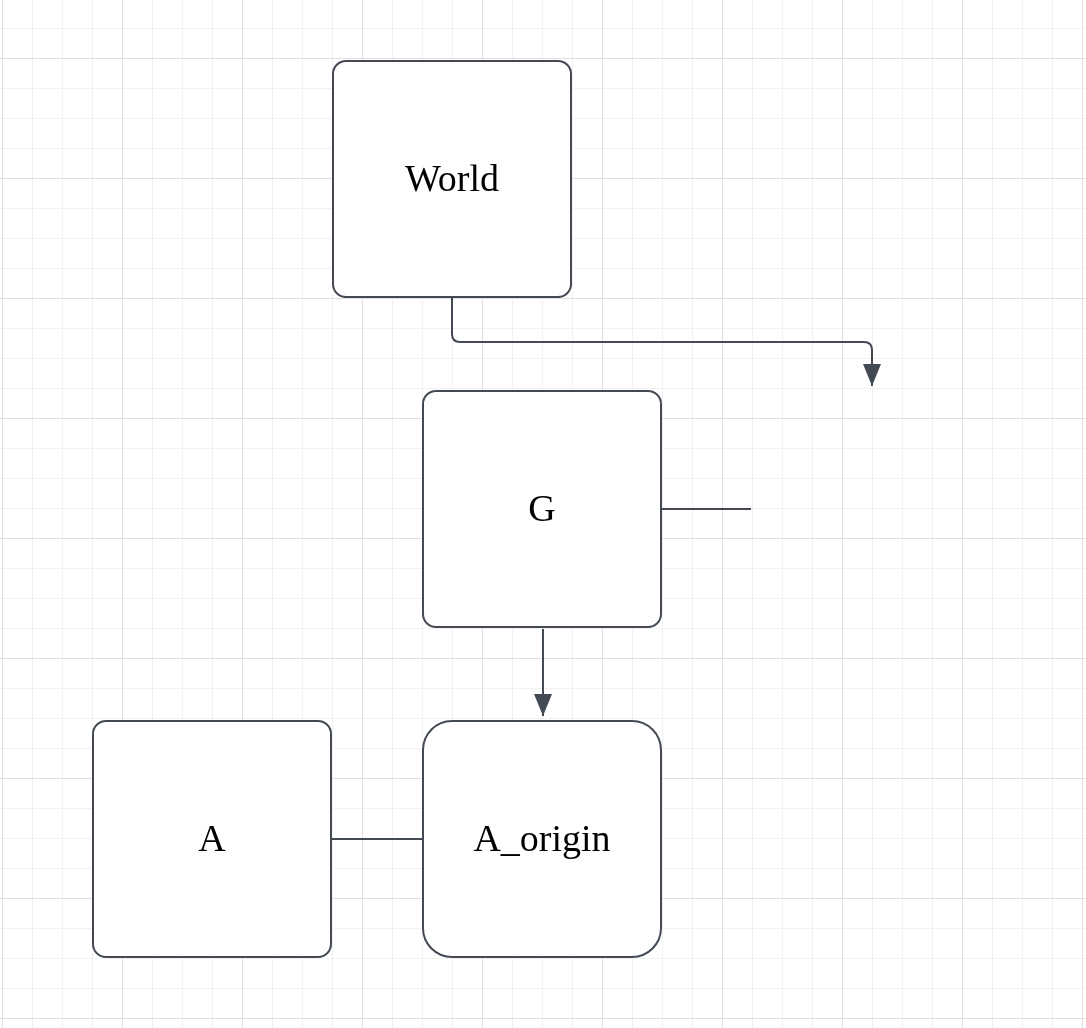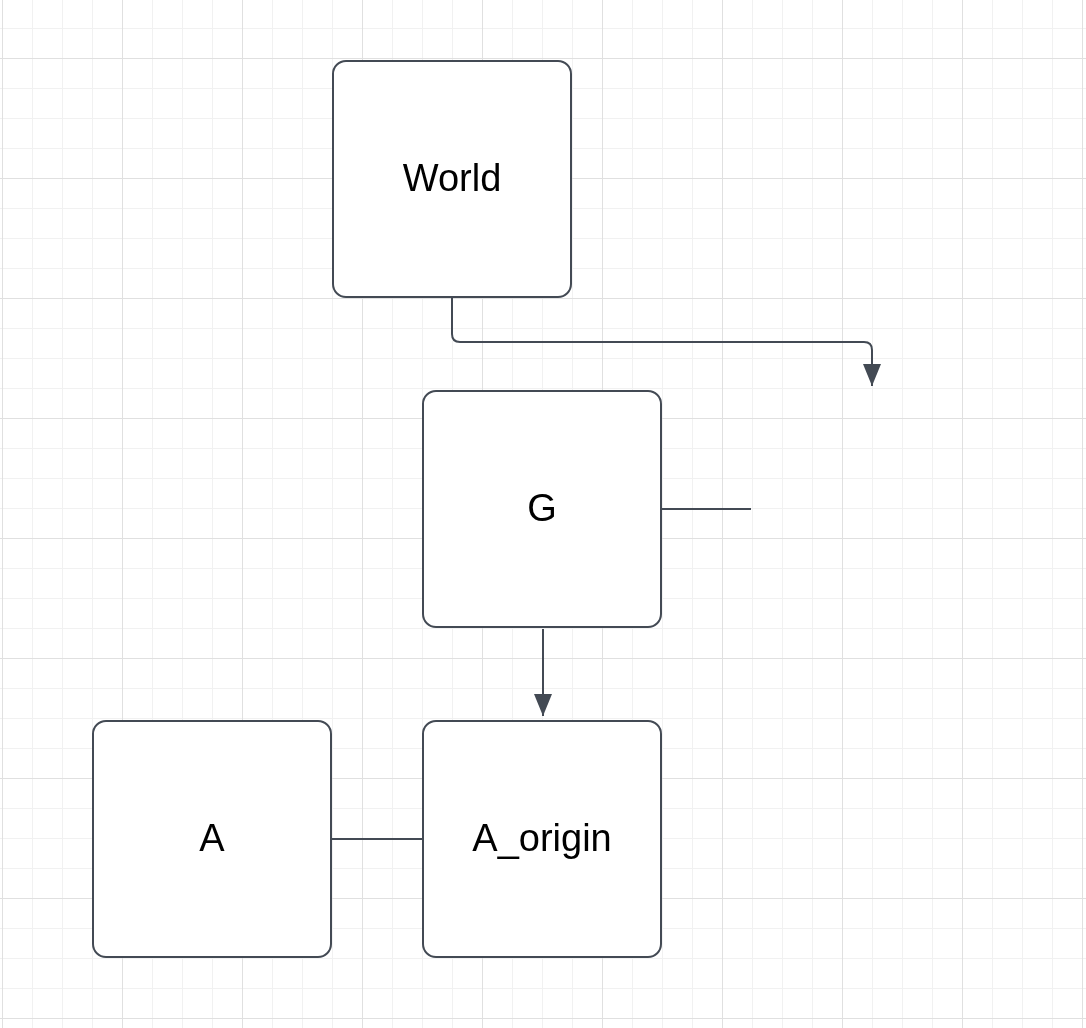--- a/index.html
+++ b/index.html
@@ -47,26 +47,27 @@
     align-items: center;
     justify-content: center;
     cursor: default;
   }
   .node-label {
     font-size: 38px;
     color: #000000;
     text-align: right;
     line-height: 1.2;
     white-space: nowrap;
+    font-family: Liberation Serif, serif;
   }
   .node-world    { left: 332px; top: 60px;  }
   .node-g        { left: 422px; top: 390px; }
   .node-g-origin { left: 751px; top: 390px; }
   .node-a        { left: 92px;  top: 720px; }
-  .node-a-origin { left: 422px; top: 720px; }
+  .node-a-origin { left: 422px; top: 720px; border-radius: 30px; }
 </style>
 </head>
 <body>
 
 <div class="canvas">
 
   <svg class="edges-layer" width="1086" height="1028" viewBox="0 0 1086 1028" xmlns="http://www.w3.org/2000/svg">
     <defs>
       <marker id="arrowhead" markerUnits="userSpaceOnUse" markerWidth="24" markerHeight="18" viewBox="0 0 24 18" refX="22" refY="9" orient="auto">
         <path d="M0,0 L22,9 L0,18 Z" fill="#434a54"></path>

